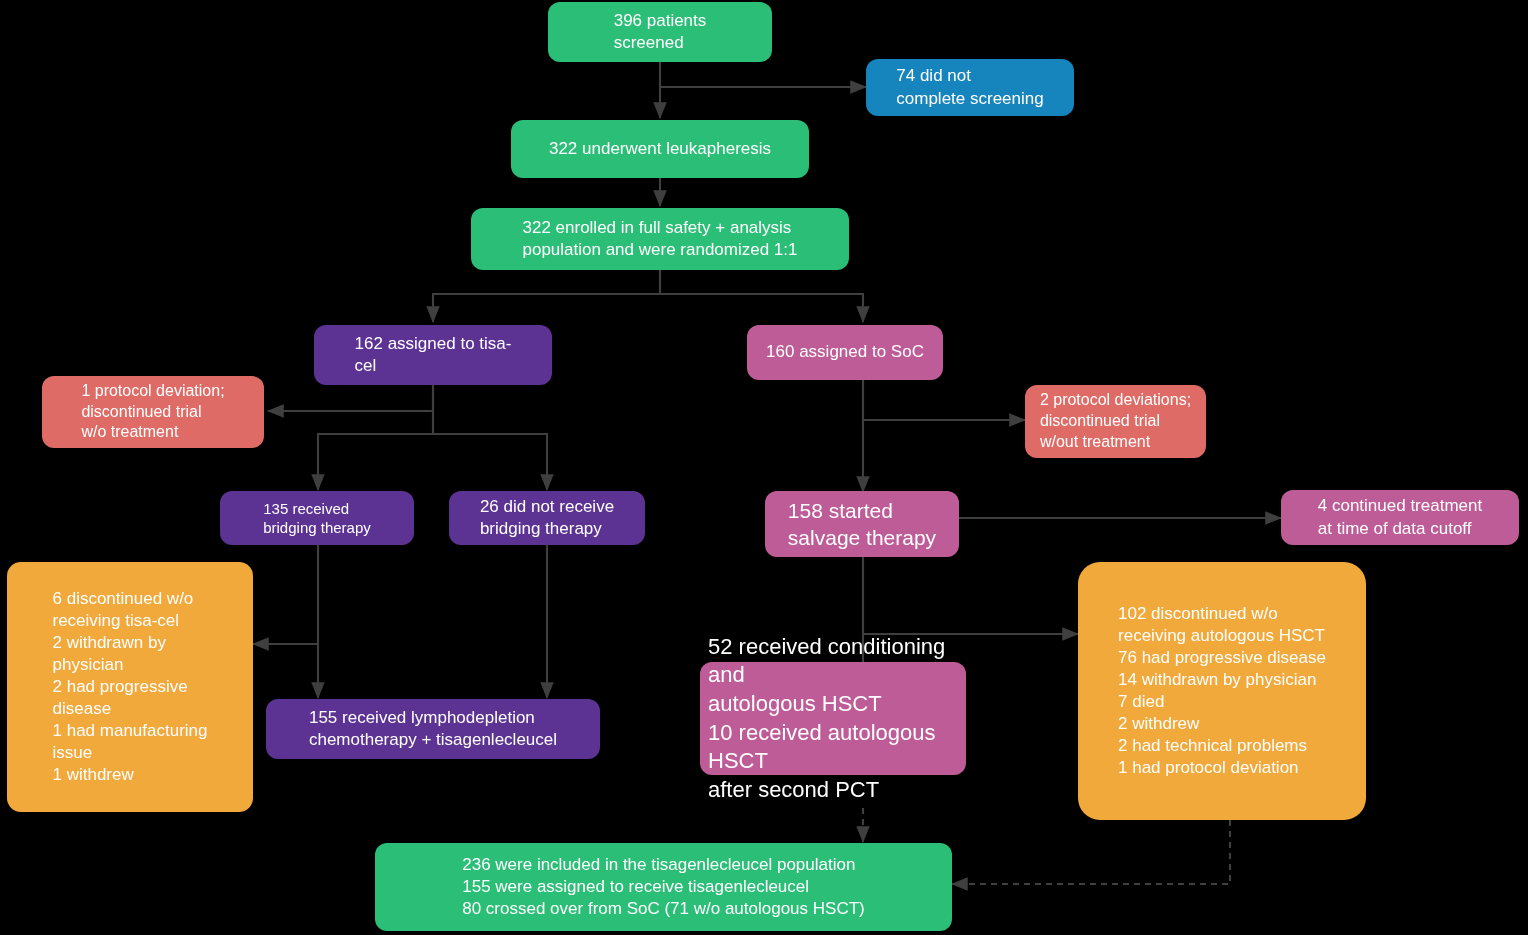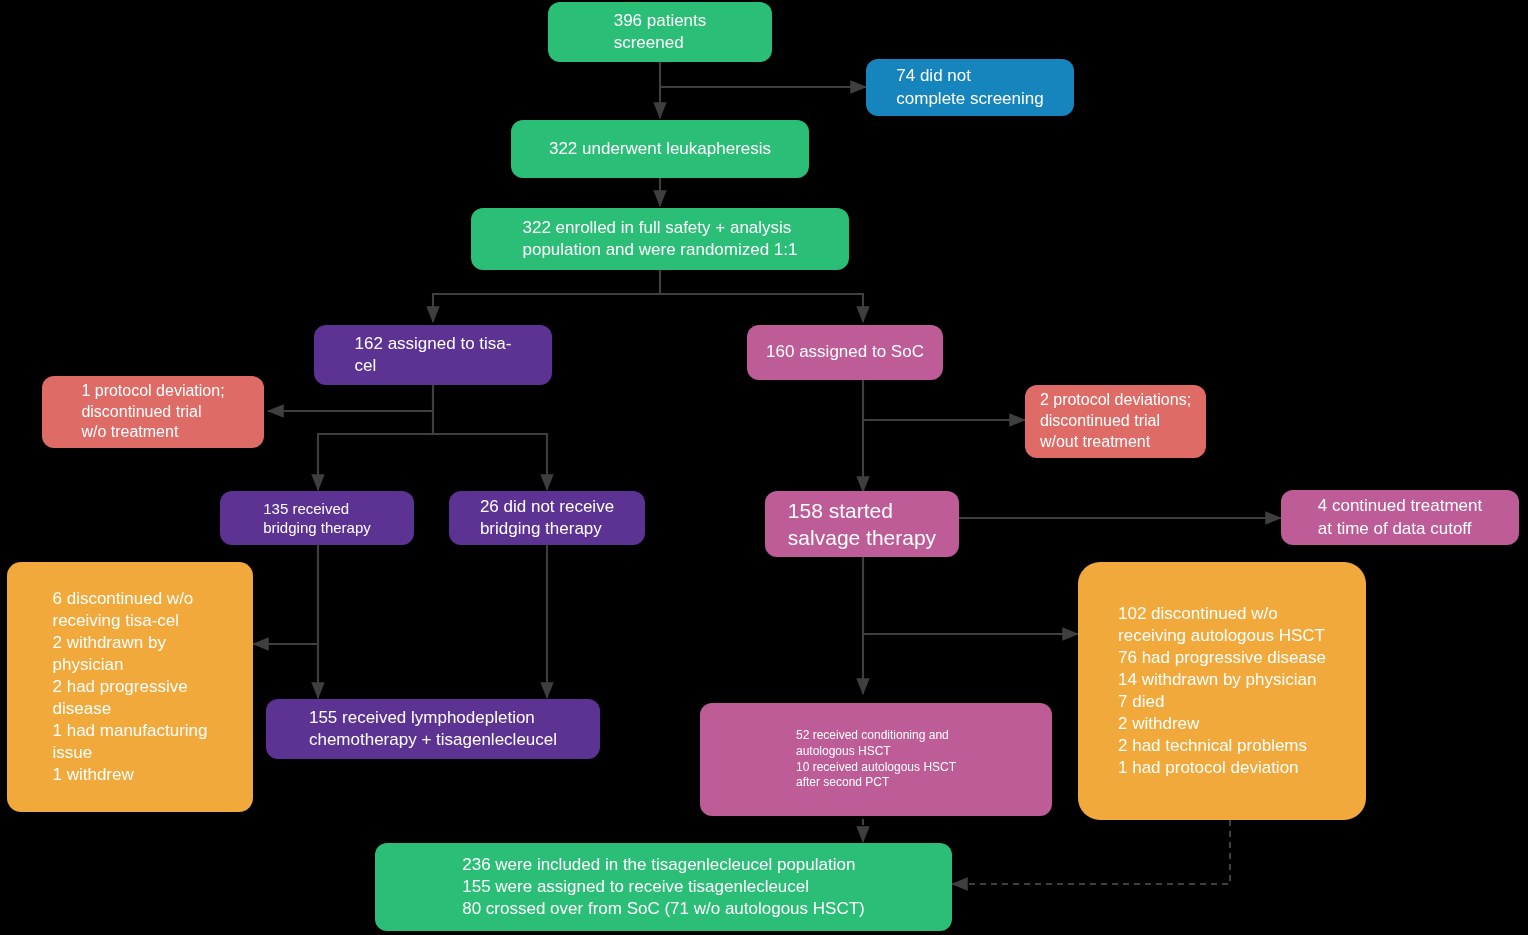--- a/index.html
+++ b/index.html
@@ -146,21 +146,21 @@
 76 had progressive disease
 14 withdrawn by physician
 7 died
 2 withdrew
 2 had technical problems
 1 had protocol deviation</div>
 
   <div class="node purple" style="left:266px; top:699px; width:334px; height:60px; font-size:17px;">155 received lymphodepletion
 chemotherapy + tisagenlecleucel</div>
 
-  <div class="node magenta" style="left:700px; top:703px; width:352px; height:113px; font-size:12px;">52 received conditioning and
+  <div class="node magenta" style="left:700px; top:662px; width:266px; height:113px; font-size:22px;">52 received conditioning and
 autologous HSCT
 10 received autologous HSCT
 after second PCT</div>
 
   <div class="node green" style="left:375px; top:843px; width:577px; height:88px; font-size:17px;">236 were included in the tisagenlecleucel population
 155 were assigned to receive tisagenlecleucel
 80 crossed over from SoC (71 w/o autologous HSCT)</div>
 
 </div>
 

